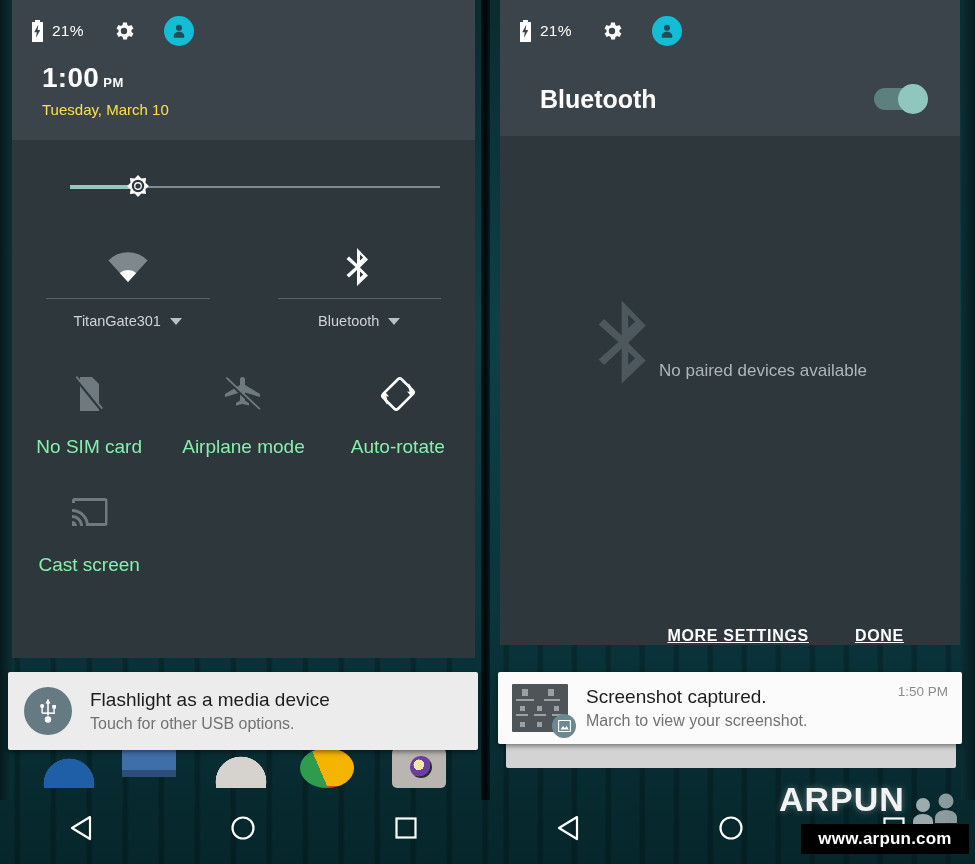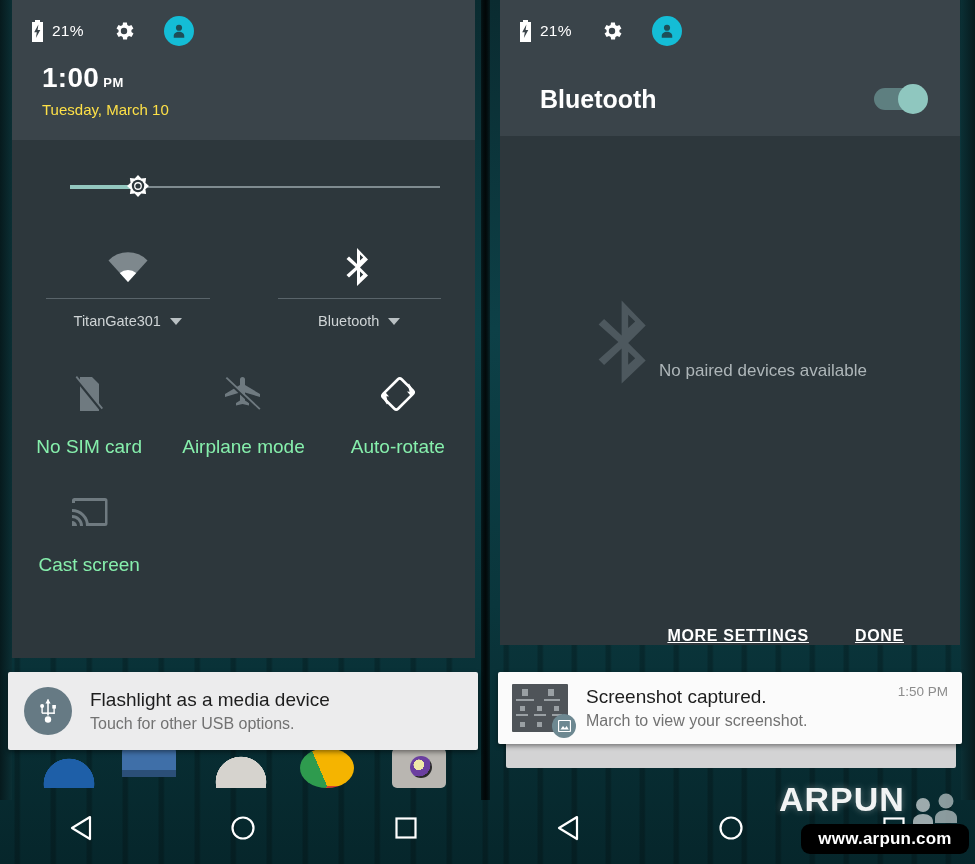--- a/index.html
+++ b/index.html
@@ -179,21 +179,21 @@
   .wm-word {
     position: absolute; left: 6px; top: 4px; color: #f2f4f4;
     font-size: 34px; font-weight: bold; letter-spacing: 1px;
     font-family: "Liberation Sans", sans-serif;
     text-shadow: 0 0 7px rgba(255,255,255,.35);
   }
   .wm-ppl { position: absolute; right: 6px; top: 16px; opacity: .75; }
   .wm-url {
     position: absolute; left: 28px; bottom: 6px; width: 168px; height: 30px;
     background: #000; color: #fff; font-size: 17px; font-weight: bold;
-    display: flex; align-items: center; justify-content: center; letter-spacing: .2px; border-radius: 9px;
+    display: flex; align-items: center; justify-content: center; letter-spacing: .2px;
   }
   .seam { position: absolute; left: 481px; top: 0; width: 9px; height: 800px;
           background: linear-gradient(90deg, rgba(0,0,0,.55), rgba(0,0,0,.8), rgba(0,0,0,.45)); }
   .edge-l { position: absolute; left: 0; top: 0; width: 12px; height: 800px;
           background: linear-gradient(90deg, #061a1d, #0b2f34); }
   .edge-r { position: absolute; right: 0; top: 0; width: 14px; height: 800px;
           background: linear-gradient(270deg, #061a1d, #0b2f34); }
 </style>
 </head>
 <body>

